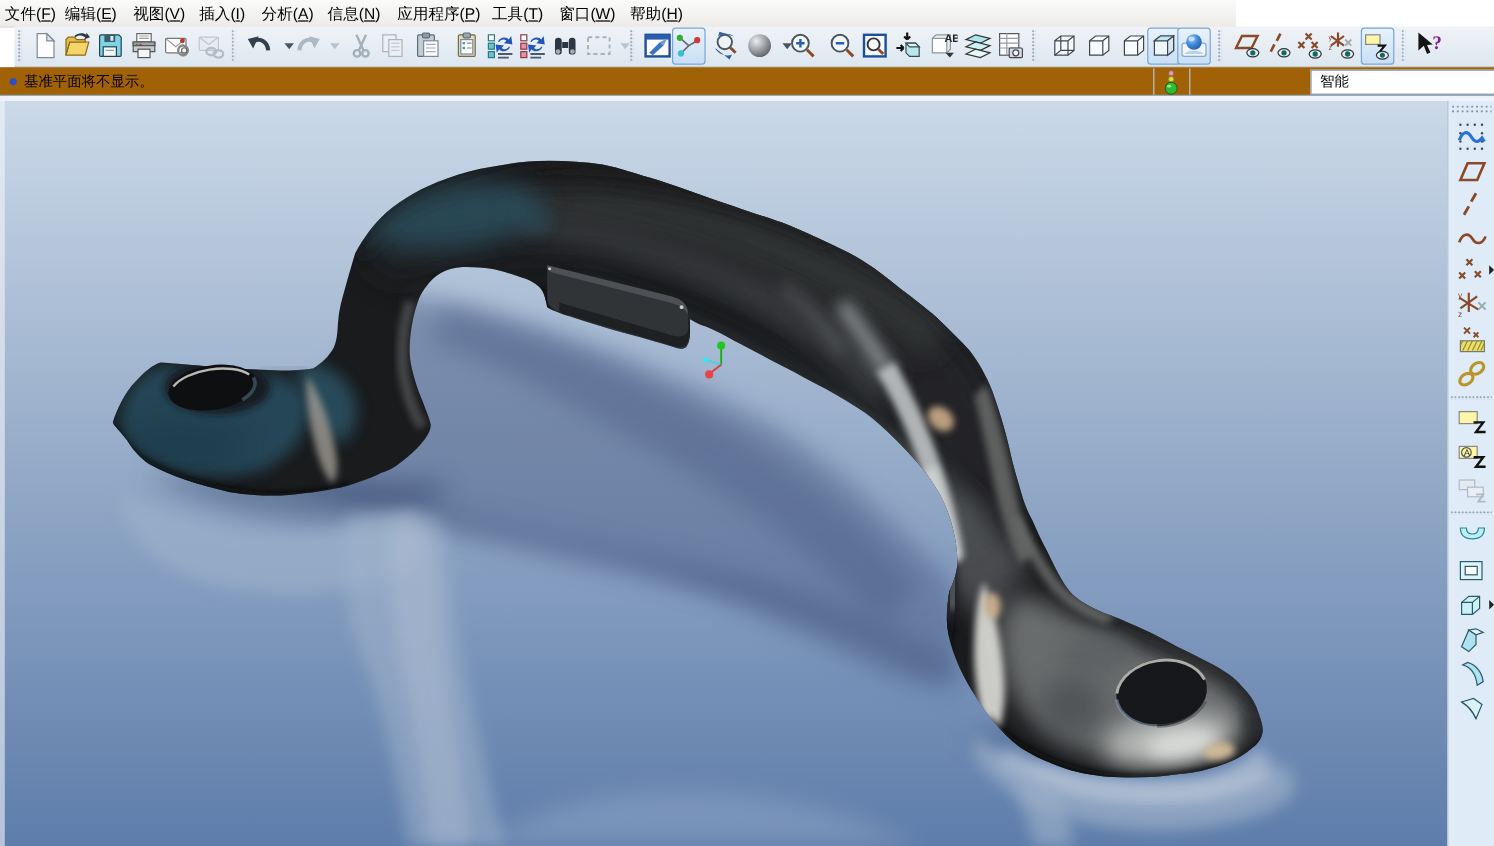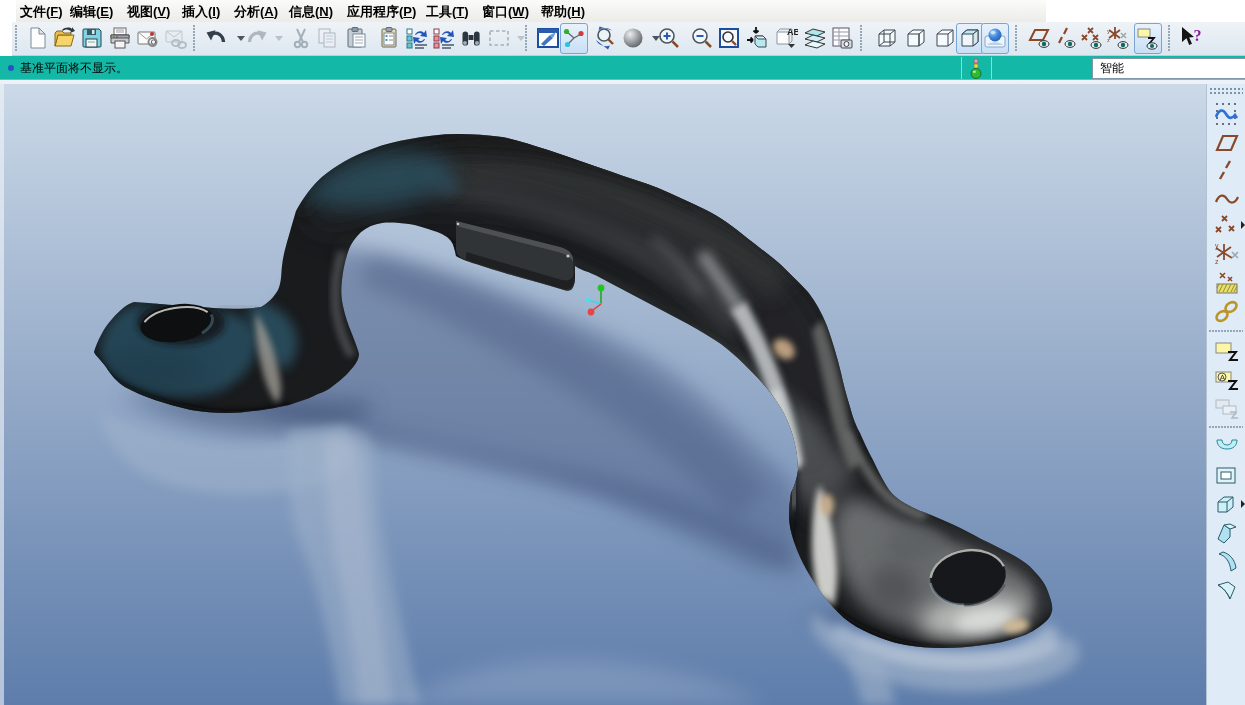--- a/index.html
+++ b/index.html
@@ -1,25 +1,25 @@
 <!DOCTYPE html>
 <html><head><meta charset="utf-8">
 <style>
 html,body{margin:0;padding:0;width:1245px;height:705px;overflow:hidden;background:#fff;font-family:"Liberation Sans",sans-serif;}
 #app{position:relative;width:1245px;height:705px;}
-#menubar{position:absolute;left:16px;top:0;width:1030px;height:22px;background:linear-gradient(#fbfbfa,#ecebe7);font-size:13px;color:#000;border-bottom:1px solid #d8d6d2;font-weight:bold;}
+#menubar{position:absolute;left:0;top:0;width:1030px;height:22px;background:linear-gradient(#fbfbfa,#ecebe7);font-size:13px;color:#000;border-bottom:1px solid #d8d6d2;}
 #menubar span{position:absolute;top:3px;}
 u{text-decoration:underline;}
 #toolbar{position:absolute;left:12px;top:22px;width:1245px;height:33px;background:linear-gradient(#eff3f7,#dde7f0);border-bottom:1px solid #c2cdd8;}
 .ticon{position:absolute;top:4px;width:24px;height:24px;}
 .tsep{position:absolute;top:3px;width:3px;height:26px;
  background-image:radial-gradient(circle at 1px 1px,#93a5b8 0.7px,transparent 1px);
  background-size:3px 3px;}
 .act{position:absolute;top:1px;width:26px;height:29px;background:linear-gradient(#e8f2fc,#c8dff5);border:1px solid #7aa5d3;border-radius:3px;}
-#prompt{position:absolute;left:0;top:56px;width:1245px;height:23px;background:#14b8a6;border-bottom:1px solid #93a9bd;font-size:12px;color:#000;}
+#prompt{position:absolute;left:0;top:56px;width:1245px;height:23px;background:#a16207;border-bottom:1px solid #93a9bd;font-size:12px;color:#000;}
 #gap{position:absolute;left:0;top:80px;width:1245px;height:4px;background:#edf2f8;}
 #scene{position:absolute;left:0;top:84px;width:1245px;height:621px;}
 #dock{position:absolute;left:1206px;top:84px;width:39px;height:621px;background:#dfebf6;border-left:1px solid #b4c3d2;}
 .dicon{position:absolute;left:7px;width:26px;height:26px;}
 .dsep{position:absolute;left:2px;width:34px;height:3px;
  background-image:radial-gradient(circle at 1px 1px,#93a5b8 0.7px,transparent 1px);
  background-size:3px 3px;}
 #inputbox{position:absolute;left:1092px;top:58px;width:160px;height:19px;background:#fff;border:1px solid #8097a8;font-size:12px;padding-left:7px;line-height:19px;}
 .vline{position:absolute;top:57px;width:1px;height:22px;background:#b6c6d4;}
 </style></head>

